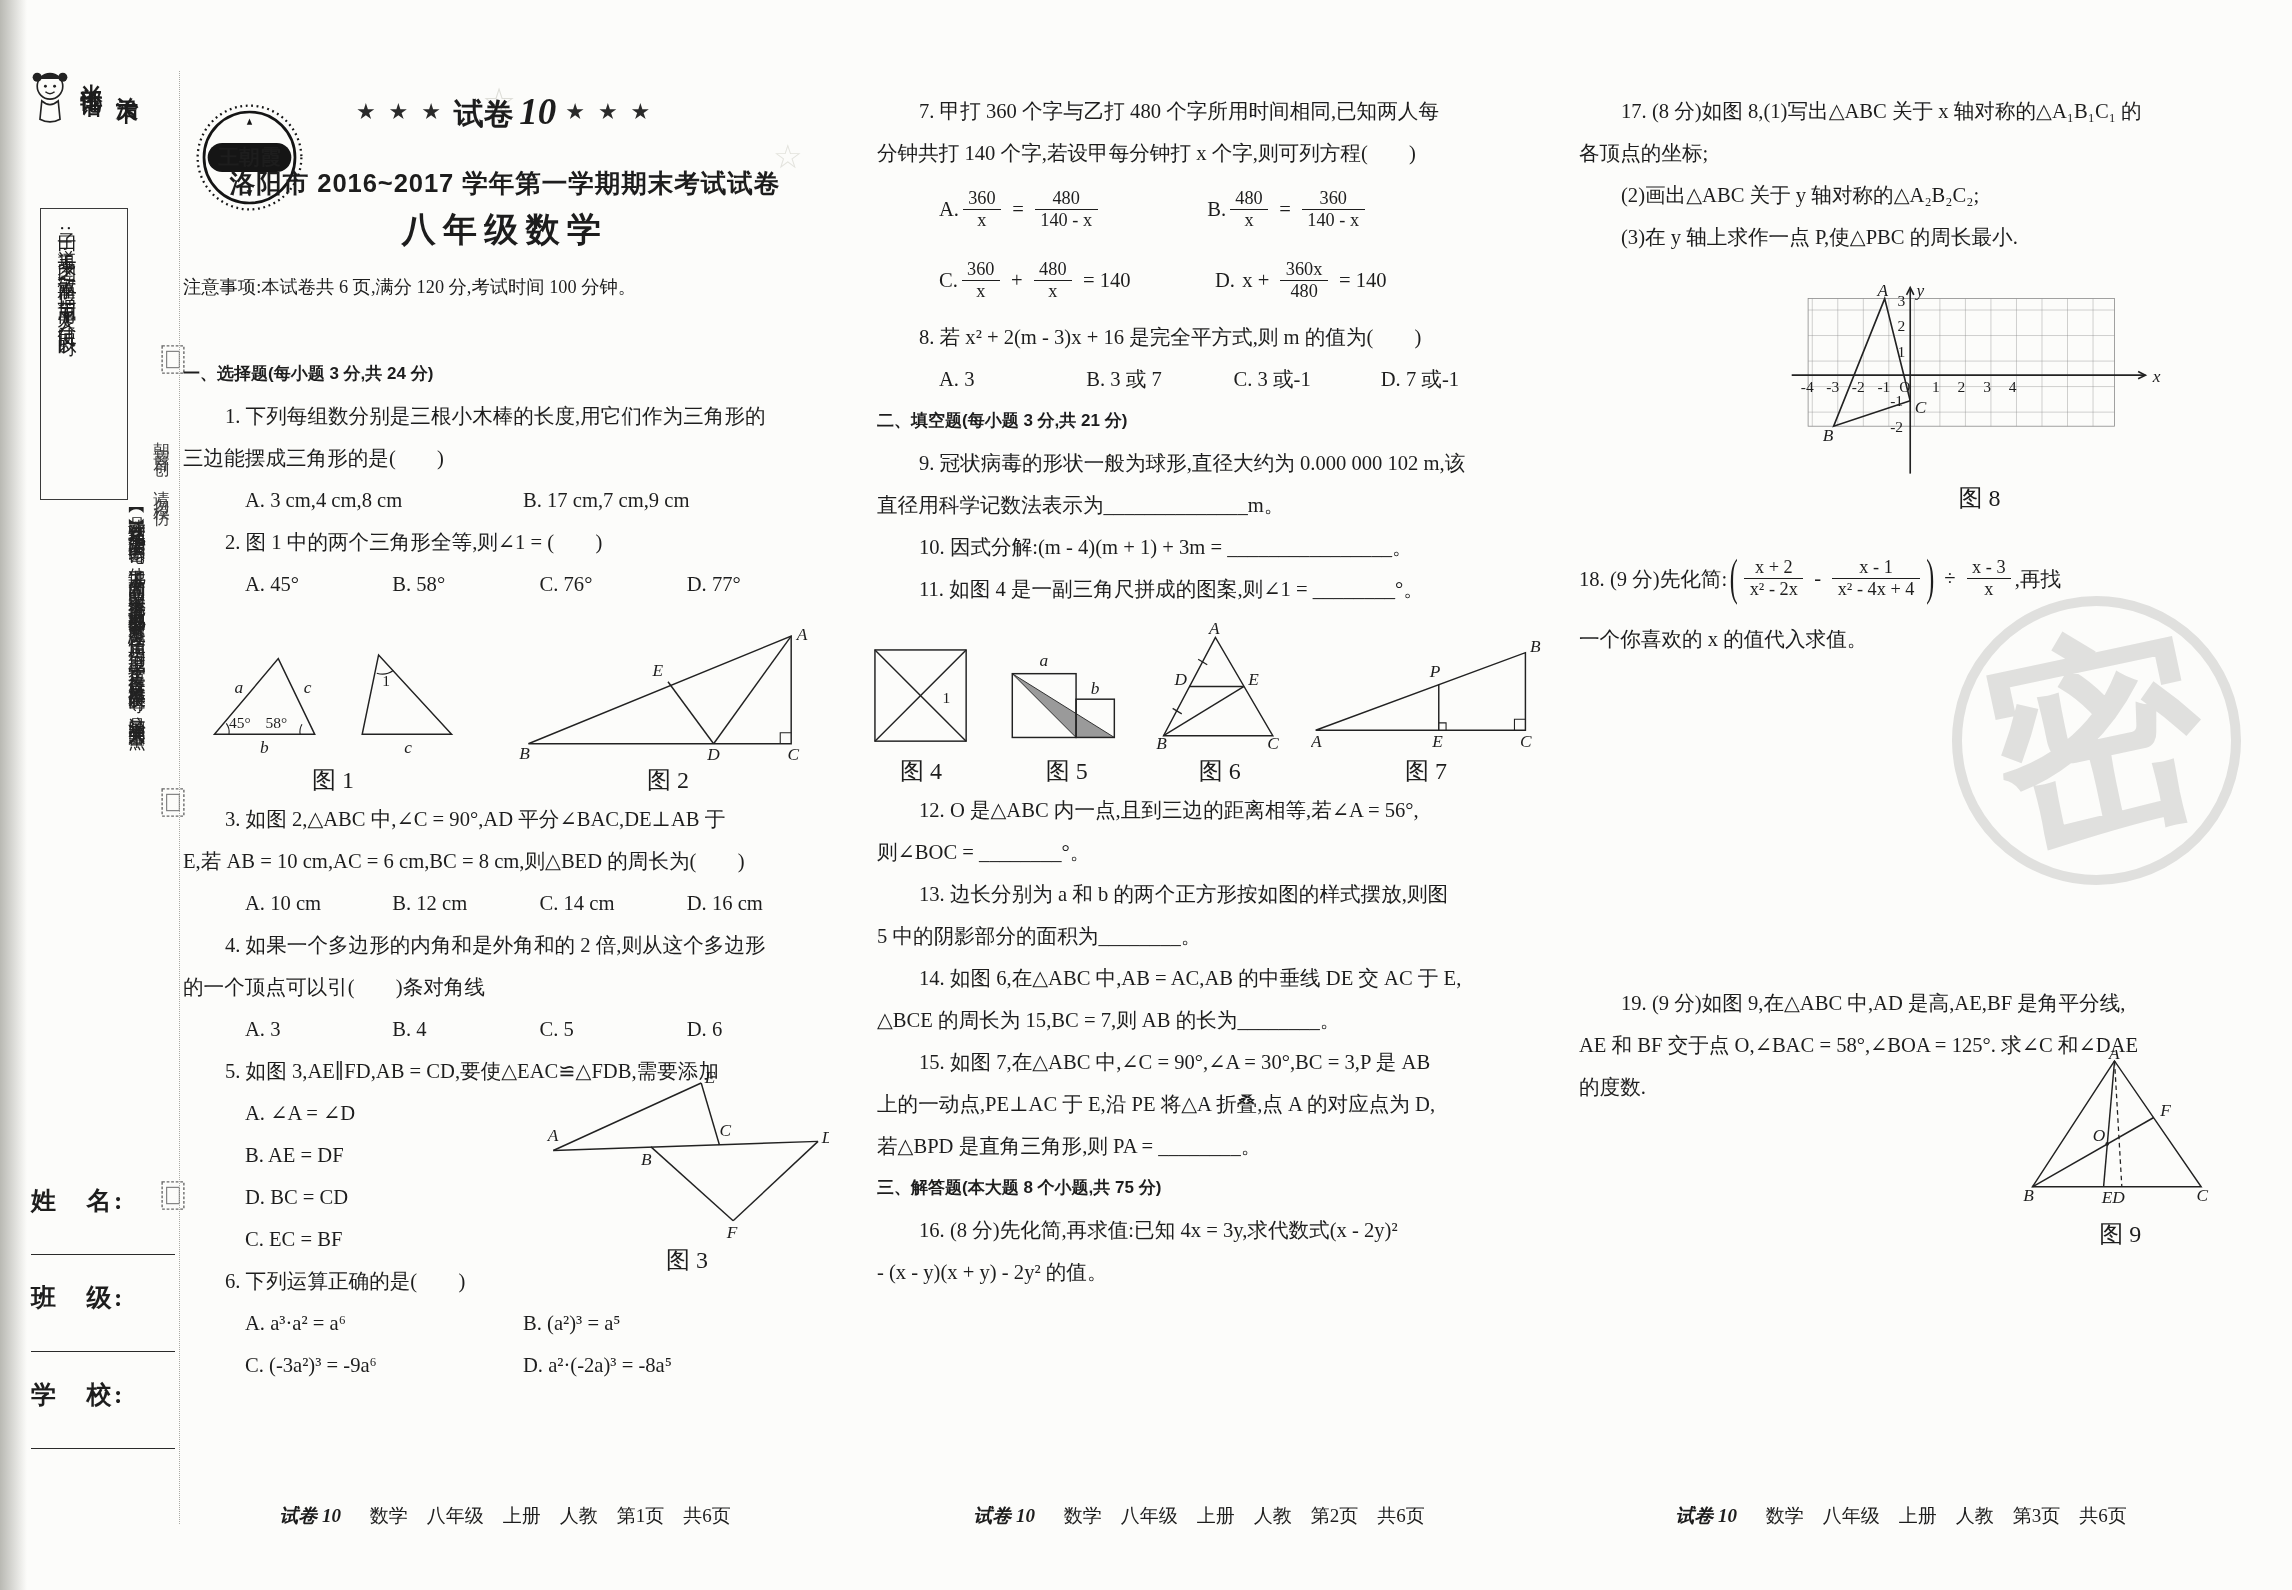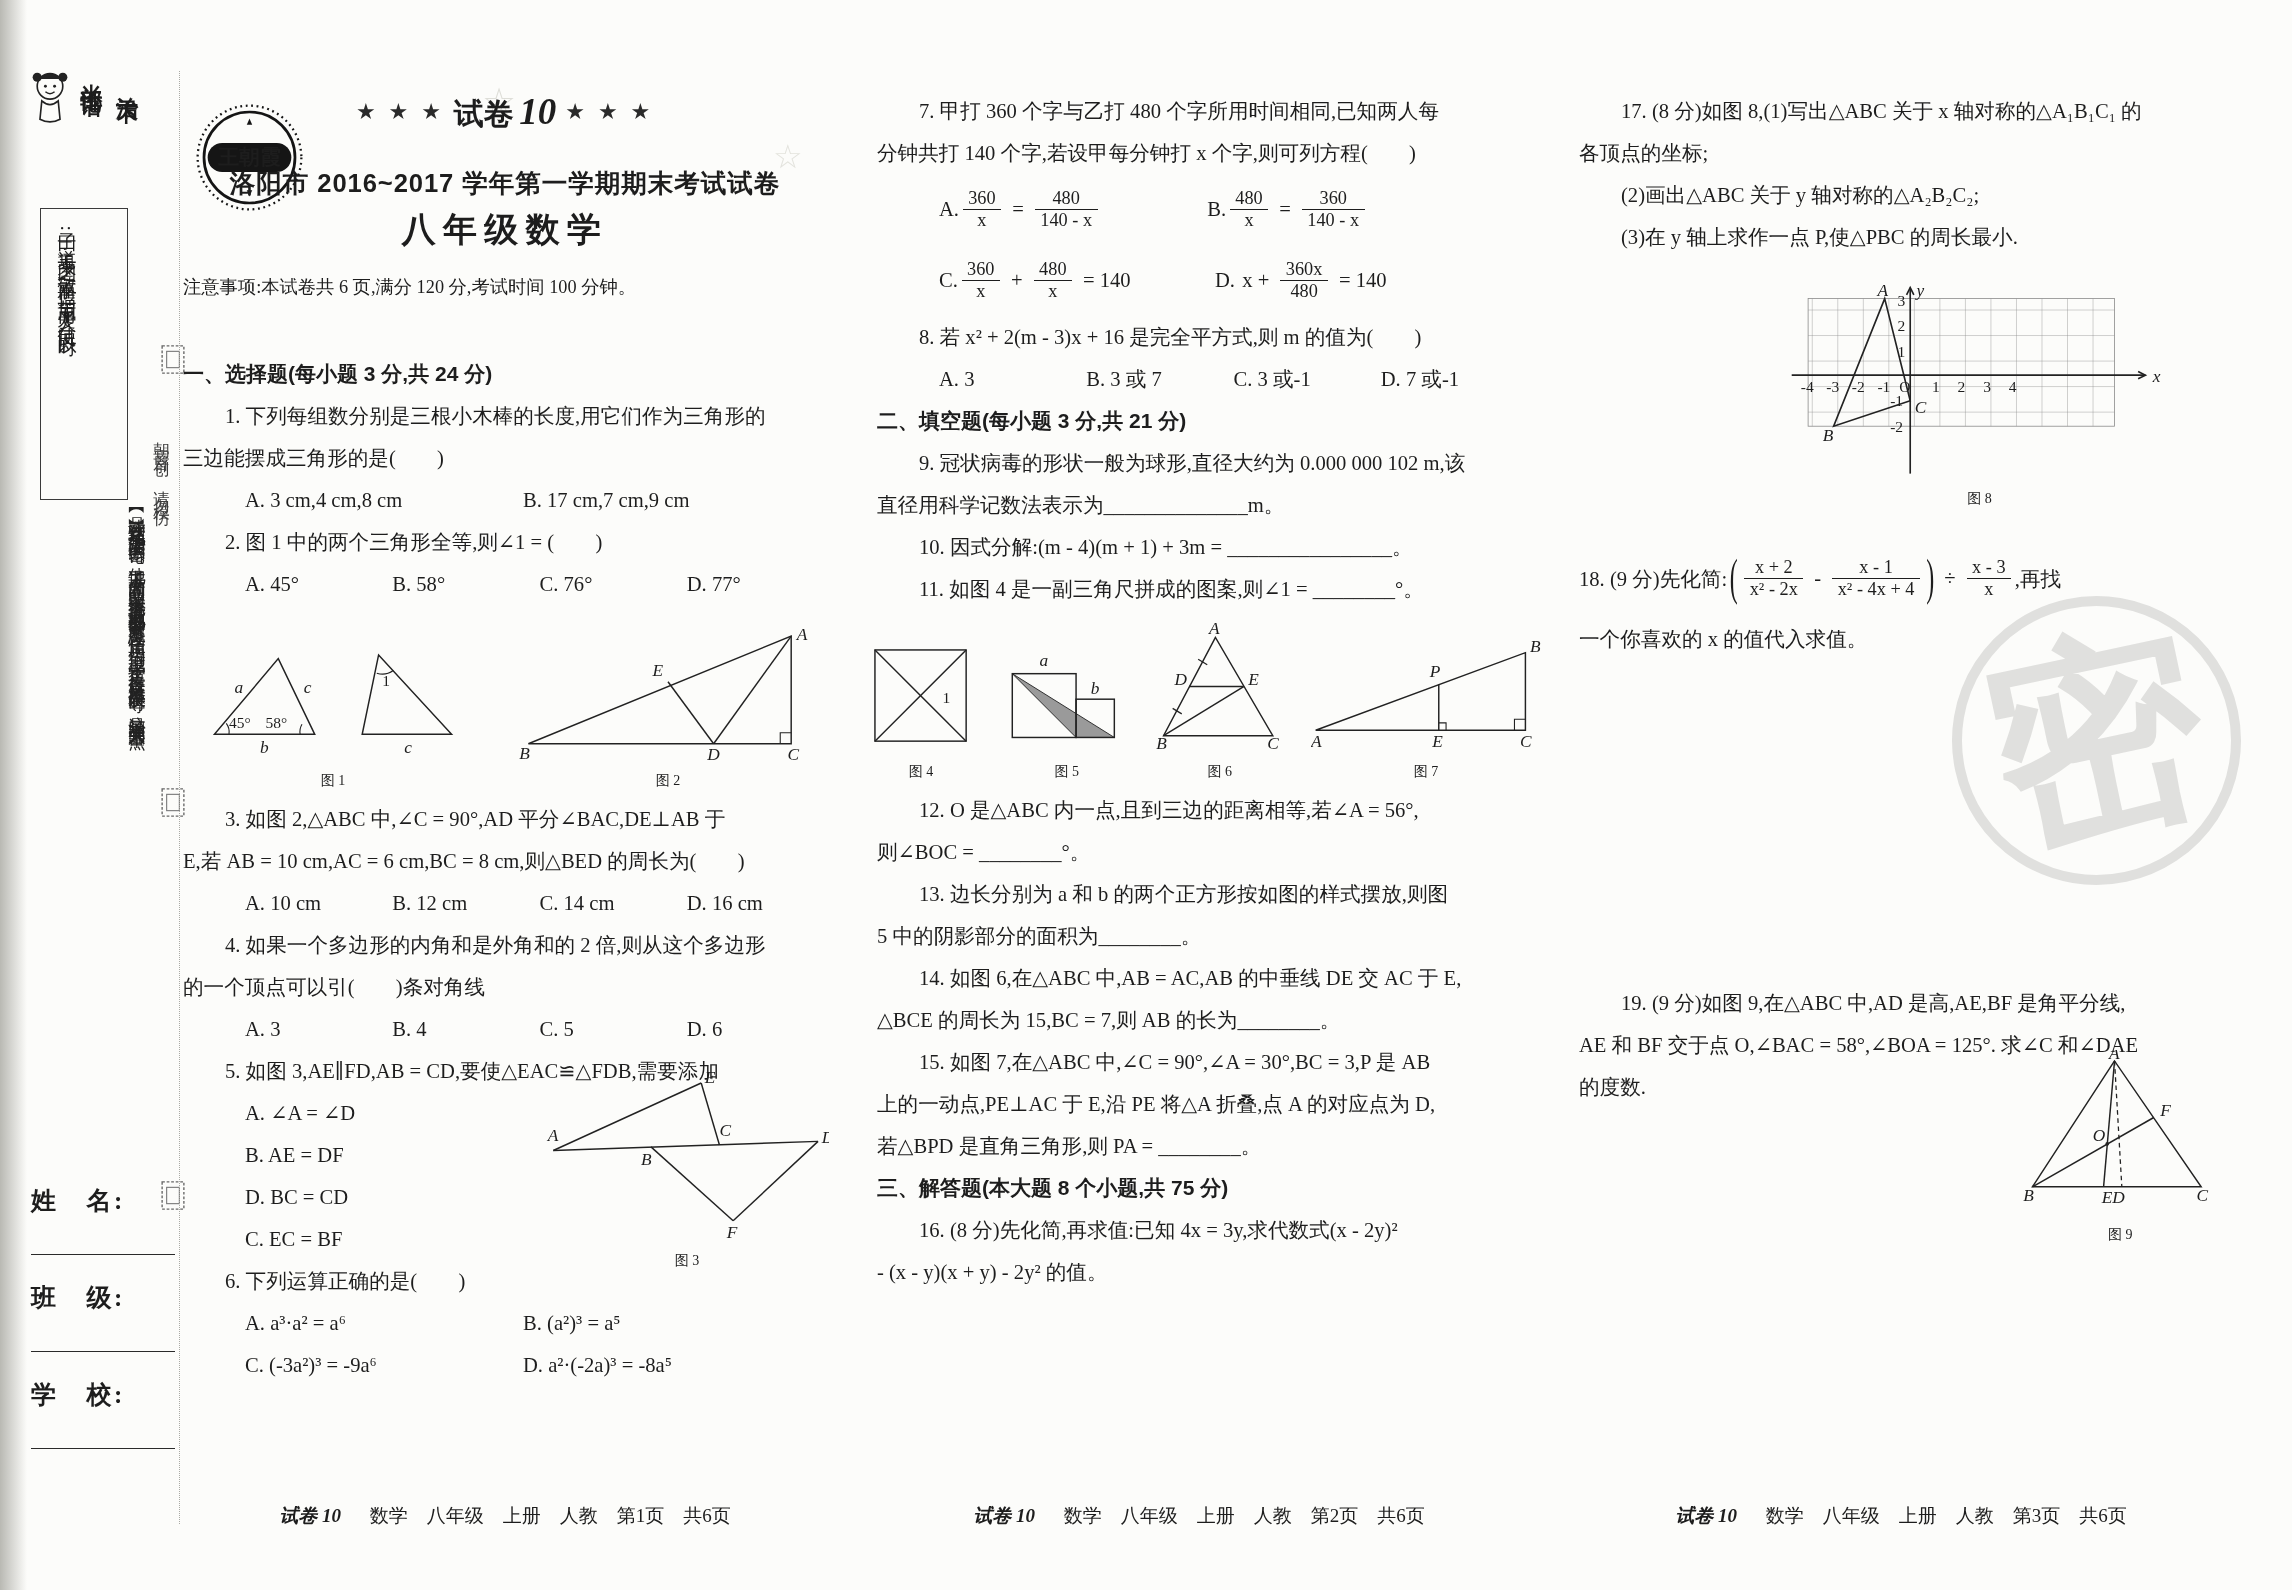--- a/index.html
+++ b/index.html
@@ -40,28 +40,28 @@
             font-weight:700; font-size:25.6px; letter-spacing:0.9px; z-index:2;}
   .subject{ position:absolute; left:183px; top:207px; width:644px; text-align:center;
             font-family:"Liberation Sans","DejaVu Sans",sans-serif;
             font-weight:700; font-size:34px; letter-spacing:7.3px; z-index:2;}
   .notice { position:absolute; left:183px; top:274px; width:644px; font-size:18.3px; z-index:2;}
 
   
   .colbody { position:absolute; width:651px; font-size:20.6px; z-index:1; }
   .ln  { line-height:42px; white-space:nowrap; }
   .q   { text-indent:42px; }
-  .sec { font-weight:700; font-family:"Liberation Sans","DejaVu Sans",sans-serif; font-size:21px; }
+  .sec { font-weight:700; font-family:"Liberation Sans","DejaVu Sans",sans-serif; font-size:17px; }
   .o2  { display:flex; }
   .o2 > span:first-child { margin-left:62px; width:278px; }
   .o4  { display:flex; margin-left:62px; }
   .o4 > span { width:155px; }
   .figrow { display:flex; justify-content:center; align-items:flex-end; gap:49px; margin:11px 0 3.7px; }
   .fig { text-align:center; }
-  .fcap { font-size:14px; line-height:27.4px; }
+  .fcap { font-size:24px; line-height:27.4px; }
   .q5wrap { position:relative; }
   .q5wrap .ln { margin-left:62px; }
   .fig3abs { position:absolute; right:5.5px; top:-22px; text-align:center; }
 
   
   .fr { display:flex; align-items:center; margin-left:62px; height:71px; }
   .frg { display:flex; align-items:center; }
   .frac { display:inline-block; text-align:center; font-size:18.3px; line-height:1.15; margin:0 3.7px; }
   .frac .fn { display:block; padding:0 5.5px; }
   .frac .fd { display:block; padding:0 5.5px; border-top:1.8px solid #1d1d1d; }

